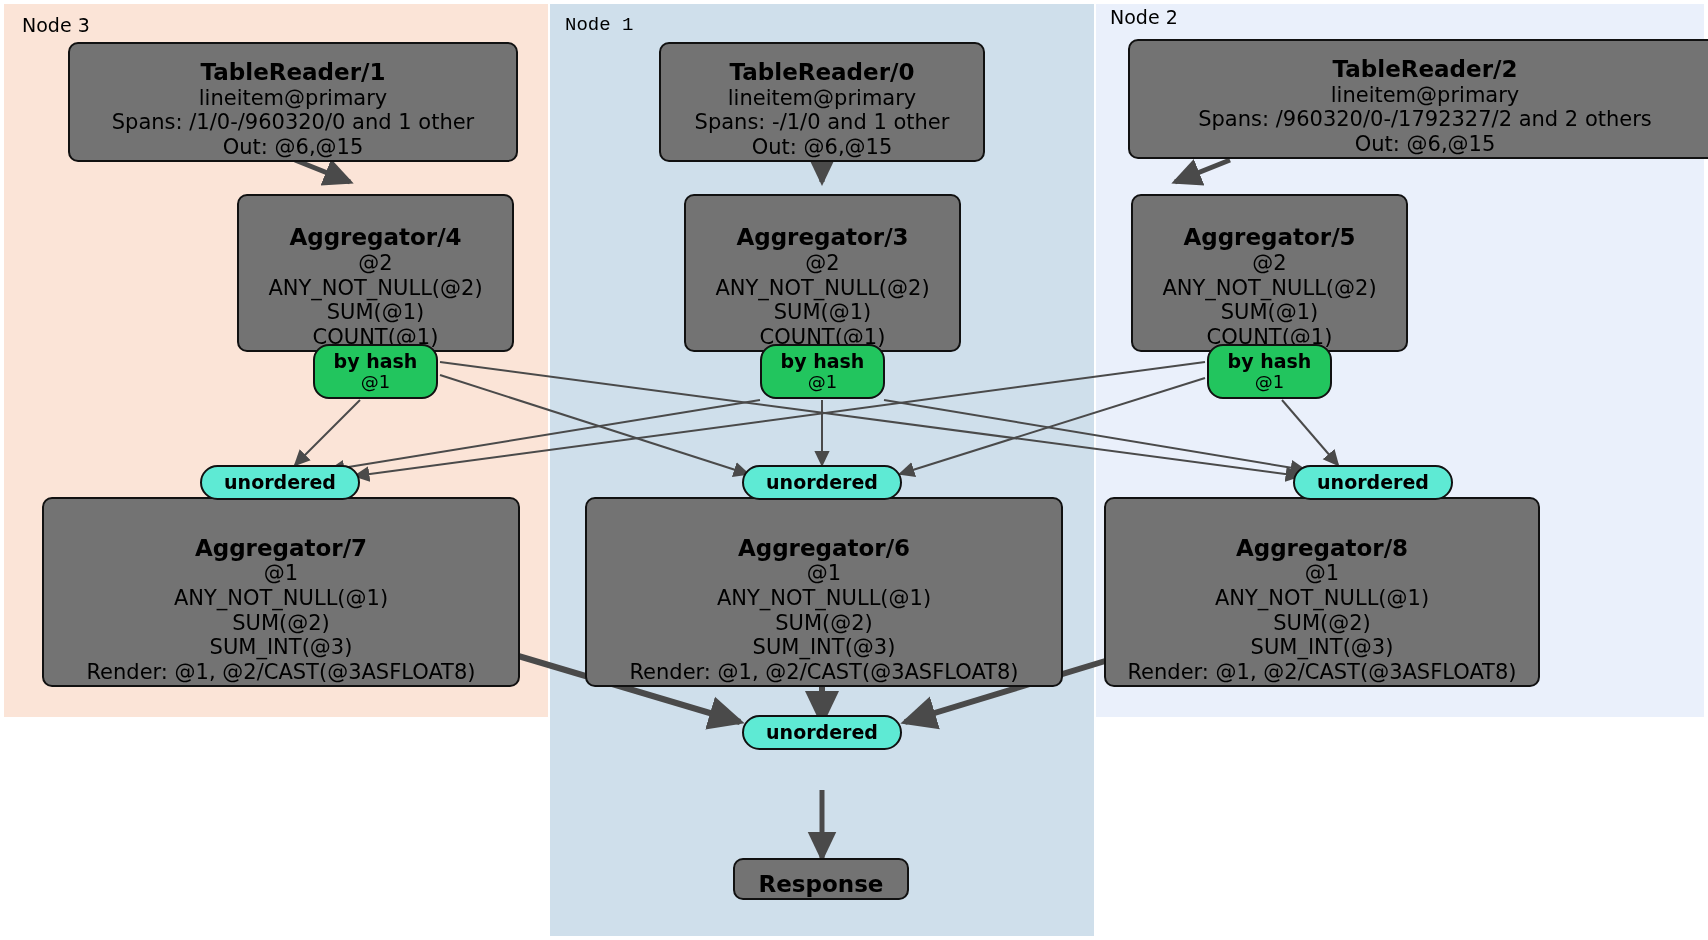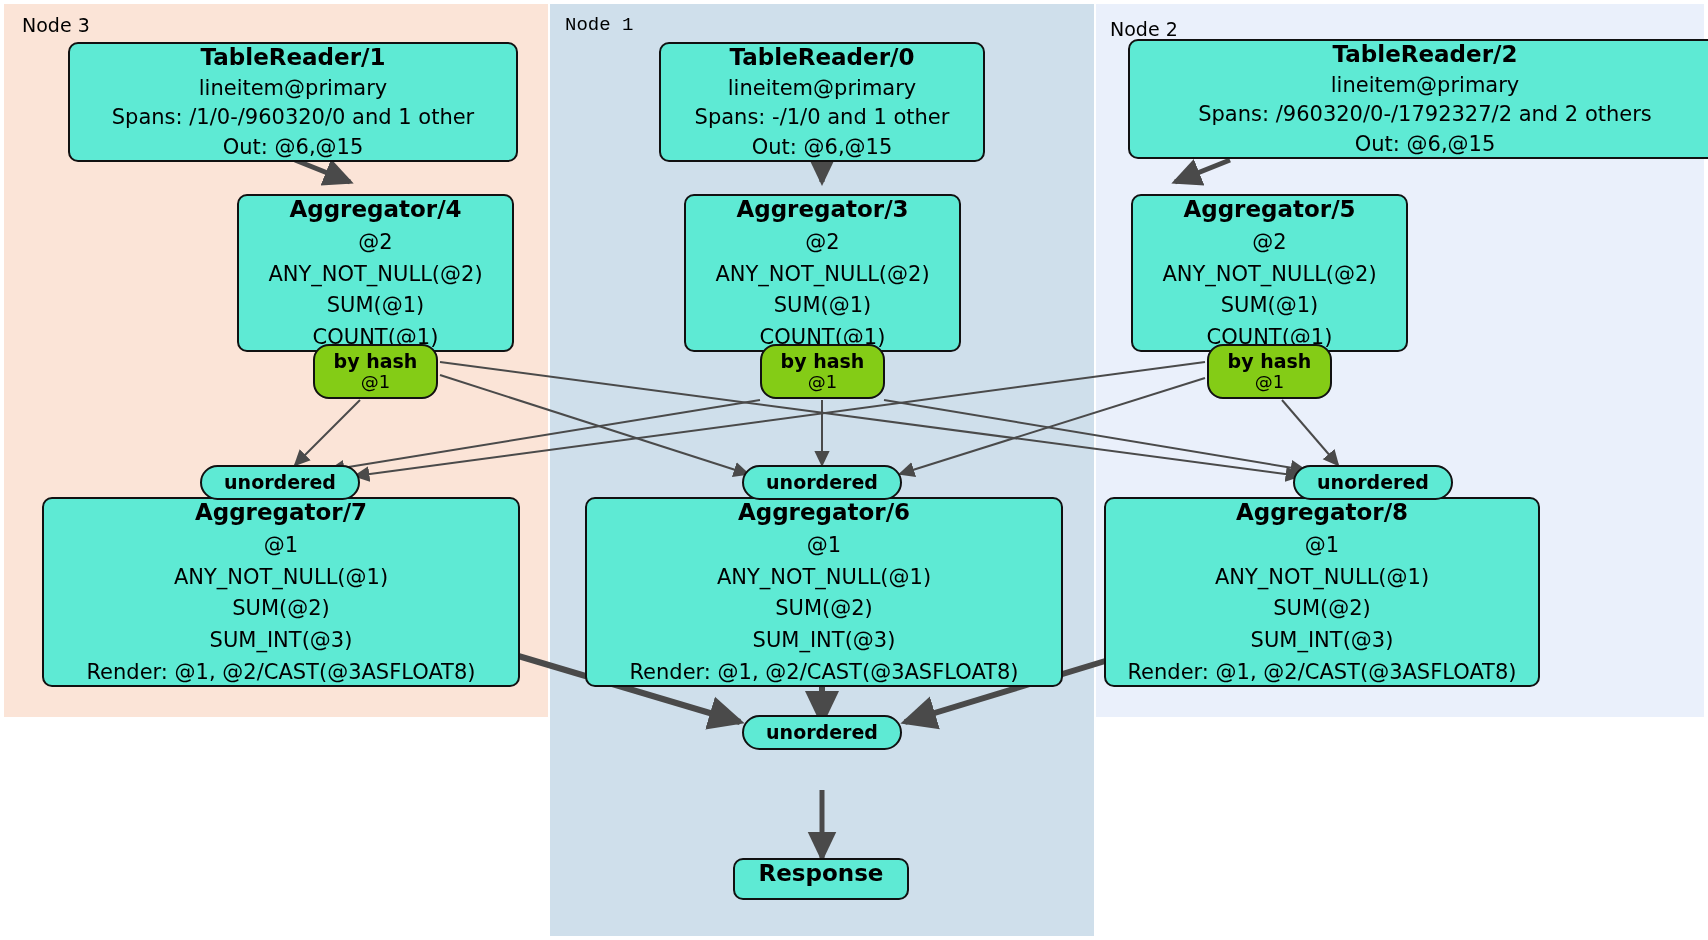--- a/index.html
+++ b/index.html
@@ -5,52 +5,52 @@
   html,body{margin:0;padding:0;background:#ffffff;}
   body{width:1708px;height:940px;position:relative;overflow:hidden;
        font-family:"DejaVu Sans","Liberation Sans",sans-serif;}
   #stage{position:absolute;left:0;top:0;width:1708px;height:940px;}
 
   .node-panel{position:absolute;box-sizing:border-box;}
   .node-label{position:absolute;font-size:19px;color:#000;line-height:1;white-space:nowrap;}
 
   svg.edges{position:absolute;left:0;top:0;width:1708px;height:940px;overflow:visible;}
 
-  .box{position:absolute;box-sizing:border-box;background:#5eead4;
+  .box{position:absolute;box-sizing:border-box;background:#737373;
        border:2.5px solid #111;border-radius:10px;
-       display:flex;flex-direction:column;align-items:center;justify-content:space-between;
+       display:flex;flex-direction:column;align-items:center;justify-content:flex-end;
        text-align:center;color:#000;}
   .box .t{font-size:23px;font-weight:bold;line-height:1.16;white-space:nowrap;}
   .box .l{font-size:21px;line-height:1.18;white-space:nowrap;}
 
   .badge{position:absolute;box-sizing:border-box;border:2.5px solid #111;
          display:flex;flex-direction:column;align-items:center;justify-content:center;
          text-align:center;color:#000;}
-  .badge.hash{background:#84cc16;border-radius:16px;}
+  .badge.hash{background:#22c55e;border-radius:16px;}
   .badge.unord{background:#5eead4;border-radius:20px;}
   .badge .bt{font-size:19px;font-weight:bold;line-height:1.12;white-space:nowrap;}
   .badge .bl{font-size:18px;line-height:1.12;white-space:nowrap;}
 
   .z-hi{z-index:40;}
   .z-box{z-index:20;}
   .z-edge{z-index:10;}
   .z-panel{z-index:1;}
 </style>
 </head>
 <body>
 
 <div id="stage">
 
   <div class="node-panel z-panel" style="left:4px;top:4px;width:544px;height:713px;background:#fbe4d7;"></div>
   <div class="node-panel z-panel" style="left:550px;top:4px;width:544px;height:932px;background:#cfdfeb;"></div>
   <div class="node-panel z-panel" style="left:1096px;top:4px;width:608px;height:713px;background:#eaf0fb;"></div>
 
   <div class="node-label z-panel" style="left:22px;top:16px;">Node 3</div>
   <div class="node-label z-panel" style="left:565px;top:16px;font-family:Liberation Mono, monospace;">Node 1</div>
-  <div class="node-label z-panel" style="left:1110px;top:20px;">Node 2</div>
+  <div class="node-label z-panel" style="left:1110px;top:8px;">Node 2</div>
 
   <svg class="edges z-edge" viewBox="0 0 1708 940" preserveAspectRatio="none">
     <defs>
       <marker id="ah-thin" markerWidth="9" markerHeight="9" refX="7.2" refY="4.5" orient="auto" markerUnits="strokeWidth">
         <path d="M0,0.6 L8.2,4.5 L0,8.4 z" fill="#4a4a4a"></path>
       </marker>
       <marker id="ah-thick" markerWidth="6.5" markerHeight="6.5" refX="5.2" refY="3.25" orient="auto" markerUnits="strokeWidth">
         <path d="M0,0.4 L6,3.25 L0,6.1 z" fill="#4a4a4a"></path>
       </marker>
     </defs>

